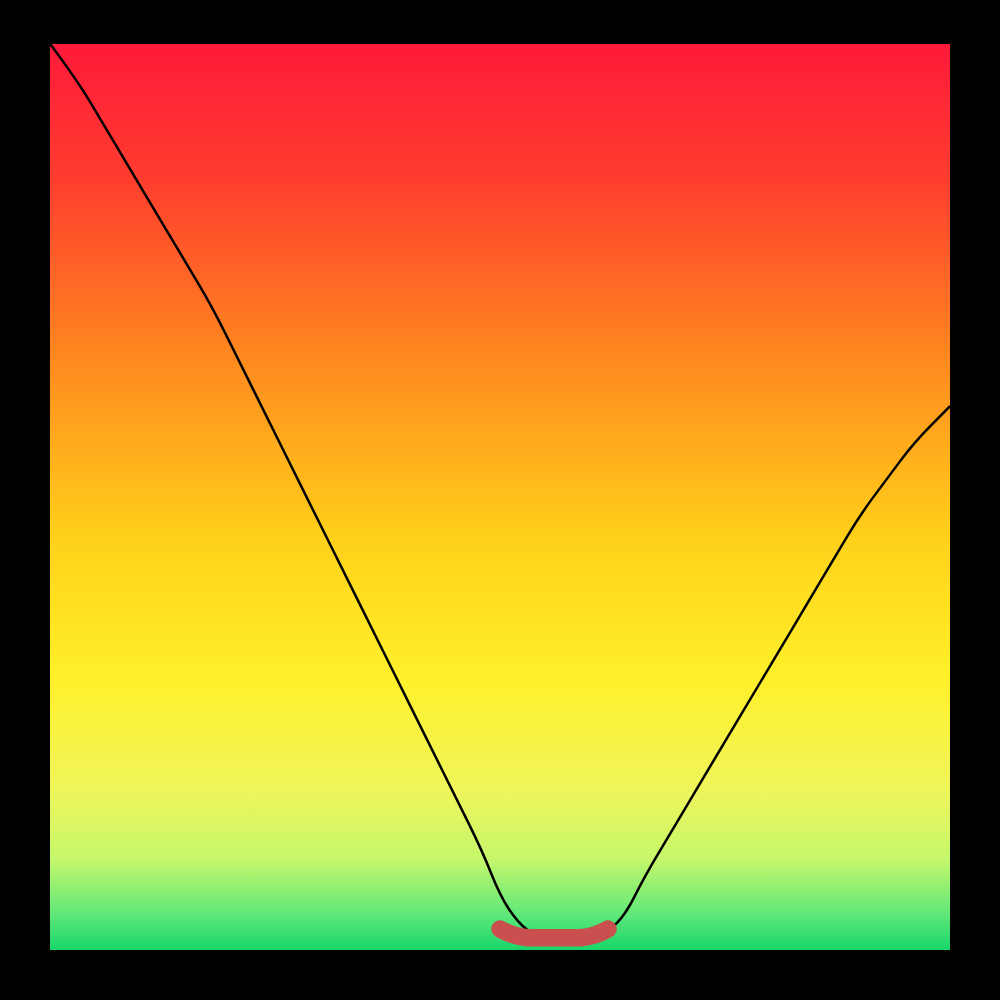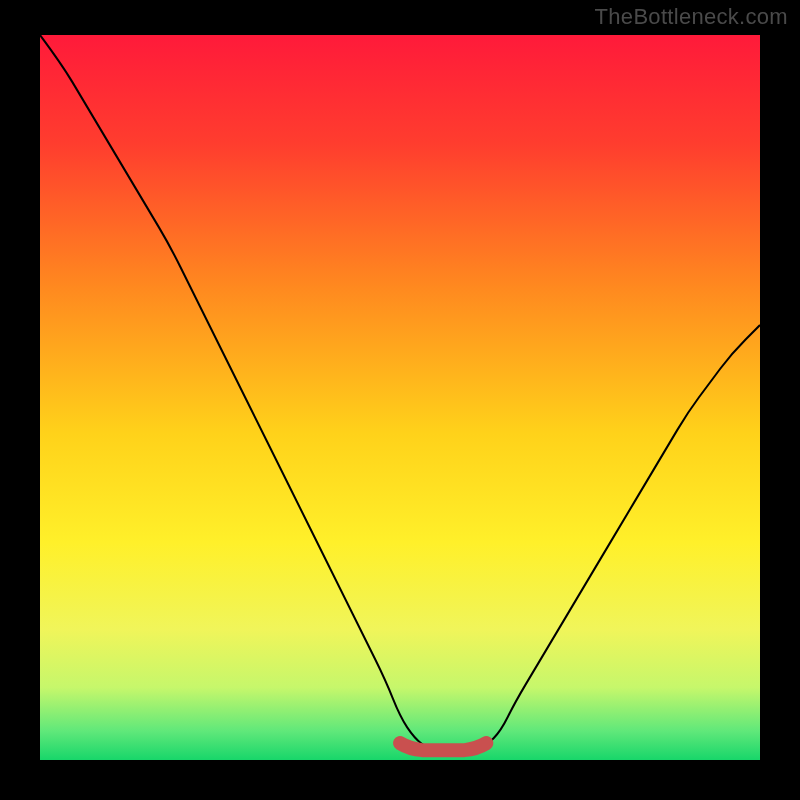--- a/index.html
+++ b/index.html
@@ -38,21 +38,20 @@
   .plot svg {
     display: block;
     width: 720px;
     height: 725px;
   }
 </style>
 </head>
 <body>
 
 <div class="frame">
-  <div class="watermark">TheBottleneck.com</div>
 
   <div class="plot">
     <svg id="chart-svg" viewBox="0 0 720 725">
       <defs>
         <linearGradient id="bg-grad" x1="0" y1="0" x2="0" y2="1">
             <stop offset="0%" stop-color="#ff1a3a"></stop>
             <stop offset="15%" stop-color="#ff3d2e"></stop>
             <stop offset="35%" stop-color="#ff8a1f"></stop>
             <stop offset="55.00000000000001%" stop-color="#ffd21a"></stop>
             <stop offset="70%" stop-color="#fff02a"></stop>

